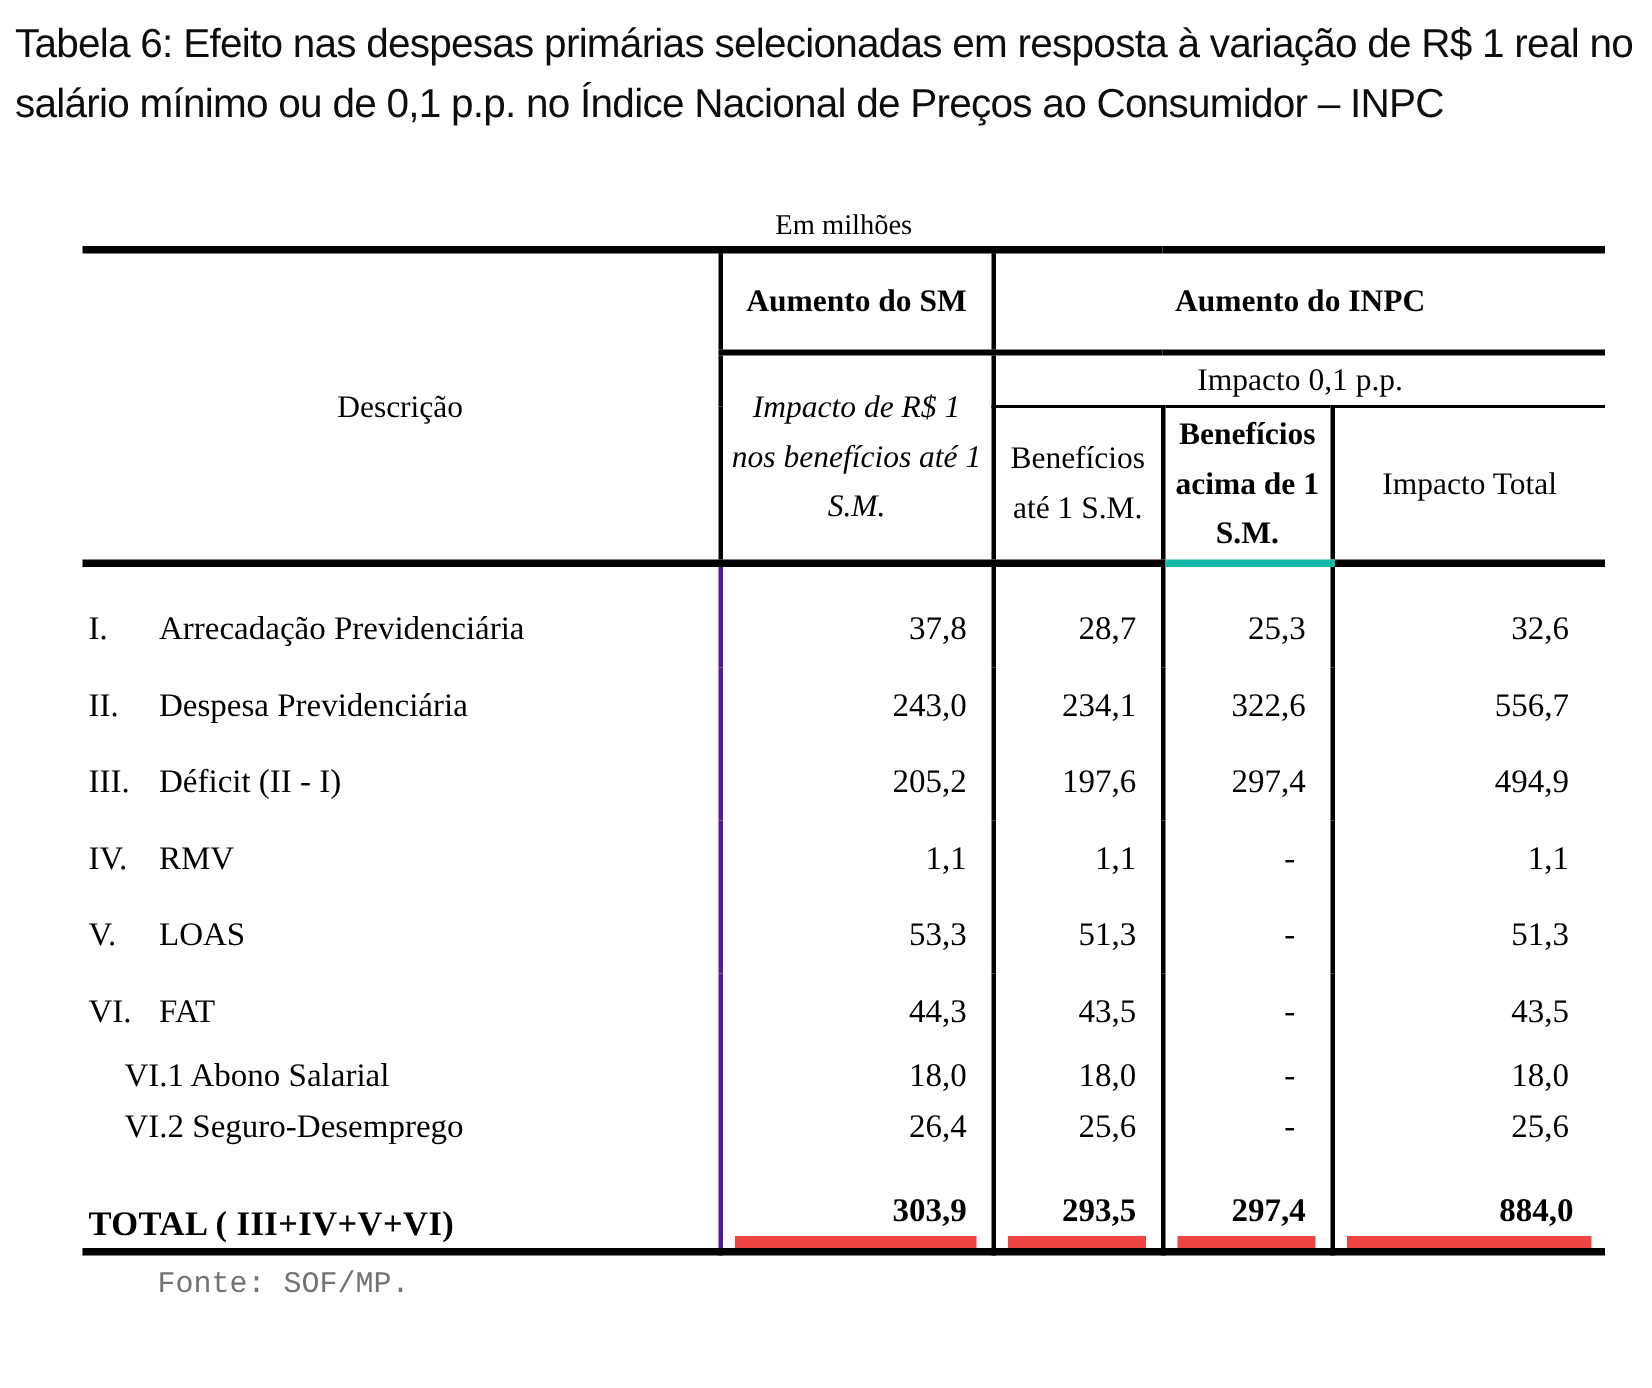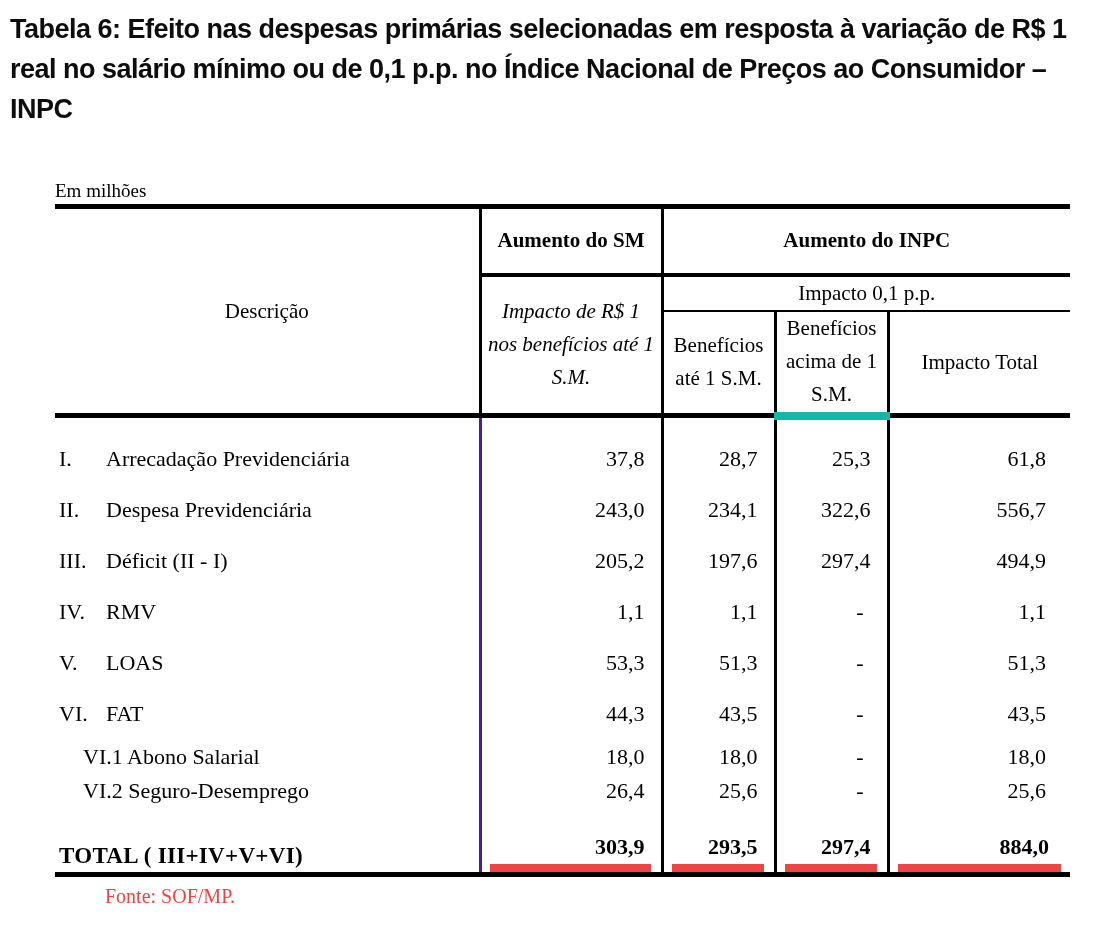--- a/index.html
+++ b/index.html
@@ -8,33 +8,33 @@
     width: 1101px; height: 925px;
     background: #ffffff;
     color: #000;
     font-family: "Liberation Serif", serif;
     overflow: hidden;
   }
   .page { position: relative; width: 1101px; height: 925px; }
 
   .title {
     font-family: "Liberation Sans", sans-serif;
-    font-weight: 700;
+    font-weight: 400;
     font-size: 27px;
     line-height: 40px;
     letter-spacing: -0.5px;
     color: #0d0d0d;
     margin: 9px 6px 0 10px;
     width: 1086px;
   }
 
   .unit-note {
     width: 1015px;
     margin: 51px 0 2px 55px;
-    text-align: left;
+    text-align: center;
     font-size: 19px;
   }
 
   table.data-table {
     border-collapse: collapse;
     table-layout: fixed;
     margin-left: 55px;
     width: 1015px;
     border-top: 5px solid #000;
     border-bottom: 5px solid #000;
@@ -59,21 +59,21 @@
   tr.h1 { height: 68px; }
   tr.h2 { height: 33px; }
   tr.h3 { height: 105px; }
 
   th.desc-h   { border-right: 3px solid #000; border-bottom: 5px solid #000; }
   th.sm-group { border-right: 3px solid #000; border-bottom: 4px solid #000; font-weight: bold; }
   th.inpc-group { border-bottom: 4px solid #000; font-weight: bold; }
   th.sm-sub   { border-right: 3px solid #000; border-bottom: 5px solid #000; font-style: italic; }
   th.inpc-sub { border-bottom: 2px solid #000; }
   th.b1-h { border-right: 3px solid #000; border-bottom: 5px solid #000; }
-  th.b2-h { border-right: 3px solid #000; border-bottom: 8px solid #14b8a6; }
+  th.b2-h { border-right: 3px solid #000; border-bottom: 5px solid #14b8a6; font-weight: bold; }
   th.tot-h { border-bottom: 5px solid #000; }
 
   tbody td {
     font-size: 22px;
     vertical-align: middle;
     padding: 0;
   }
   td.desc { border-right: 3px solid #4c1d95; padding-left: 4px; }
   td.num  { text-align: right; padding-right: 16px; }
   td.v1, td.v2, td.v3 { border-right: 3px solid #000; }
@@ -96,24 +96,24 @@
   .total-rule {
     display: inline-block;
     width: calc(100% - 8px);
     border-bottom: 8px solid #ef4444;
     padding: 0 6px 4px 0;
     text-align: right;
   }
   tr.total td.v4 .total-rule { padding-right: 12px; }
 
   .source {
-    font-family: Liberation Serif, serif;
+    font-family: Liberation Mono, monospace;
     font-size: 20px;
     margin: 8px 0 0 105px;
-    color: #ef4444;
+    color: #737373;
   }
 </style>
 </head>
 <body>
 
 <div class="page">
 
   <div class="title">Tabela 6: Efeito nas despesas primárias selecionadas em resposta à variação de R$ 1 real no salário mínimo ou de 0,1 p.p. no Índice Nacional de Preços ao Consumidor – INPC</div>
 
   <div class="unit-note">Em milhões</div>
@@ -149,21 +149,21 @@
           <td class="num v2"></td>
           <td class="num v3"></td>
           <td class="num v4"></td>
       </tr>
 
       <tr class="main">
         <td class="desc"><span class="roman">I.</span><span>Arrecadação Previdenciária</span></td>
         <td class="num v1">37,8</td>
         <td class="num v2">28,7</td>
         <td class="num v3">25,3</td>
-        <td class="num v4">61,8</td>
+        <td class="num v4">32,6</td>
       </tr>
 
       <tr class="main">
         <td class="desc"><span class="roman">II.</span><span>Despesa Previdenciária</span></td>
         <td class="num v1">243,0</td>
         <td class="num v2">234,1</td>
         <td class="num v3">322,6</td>
         <td class="num v4">556,7</td>
       </tr>
 

